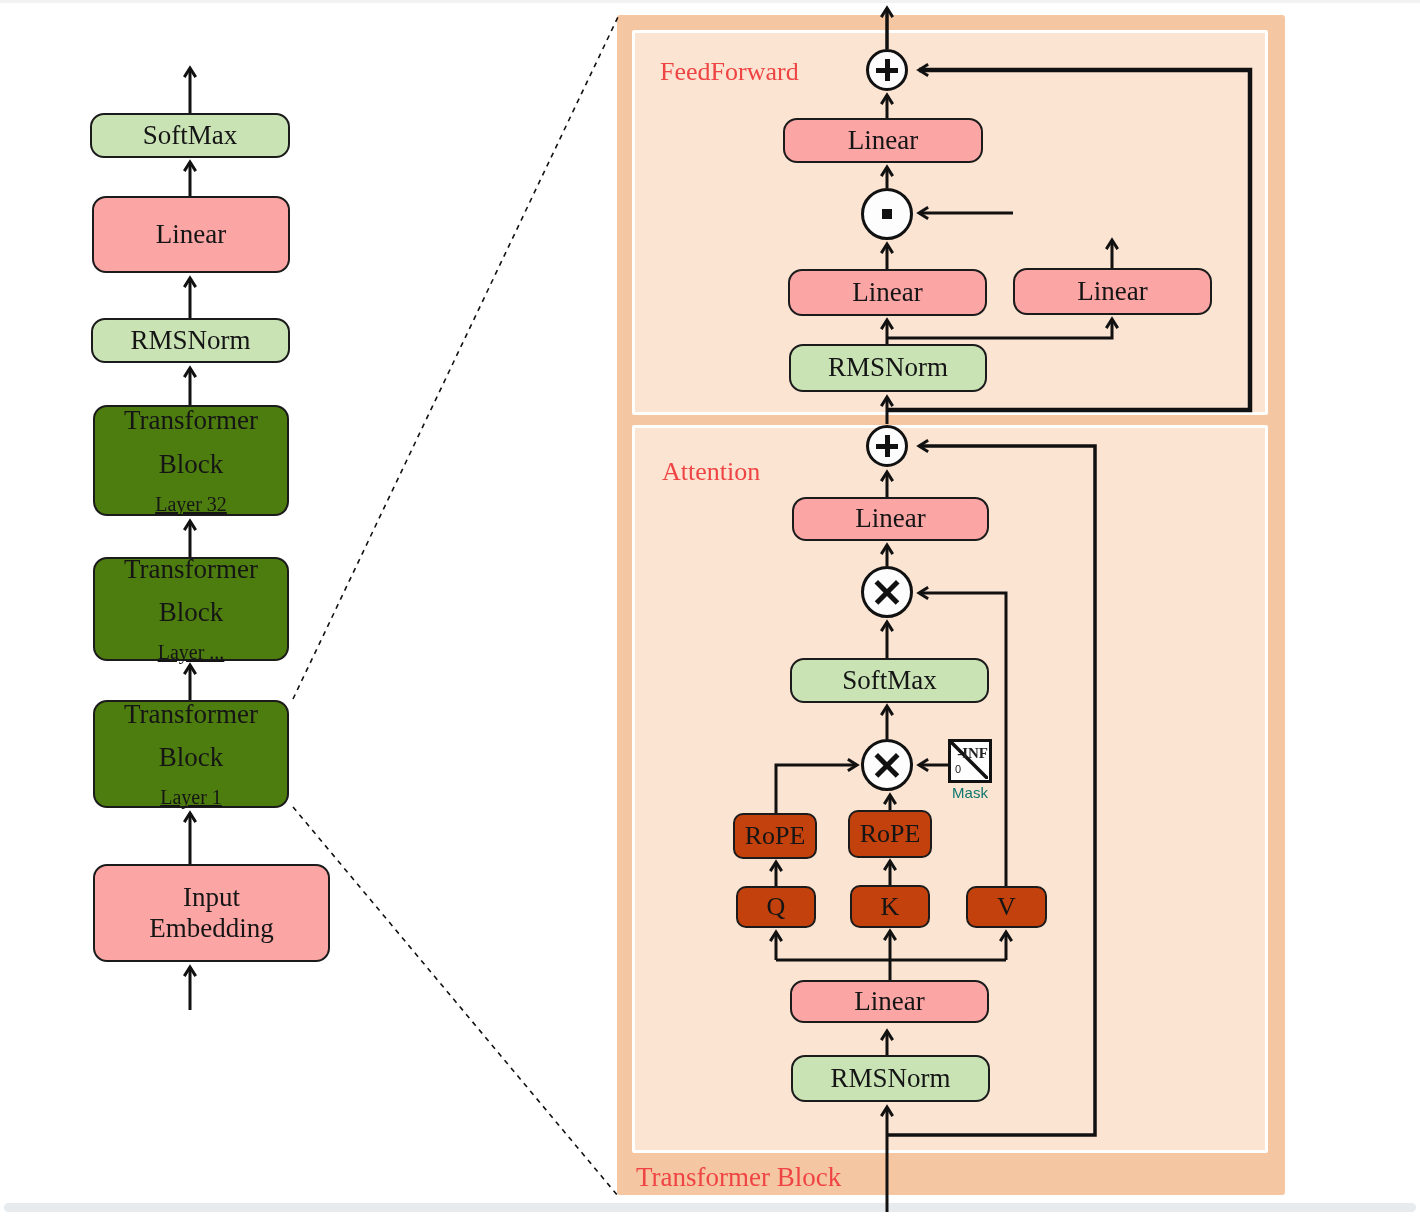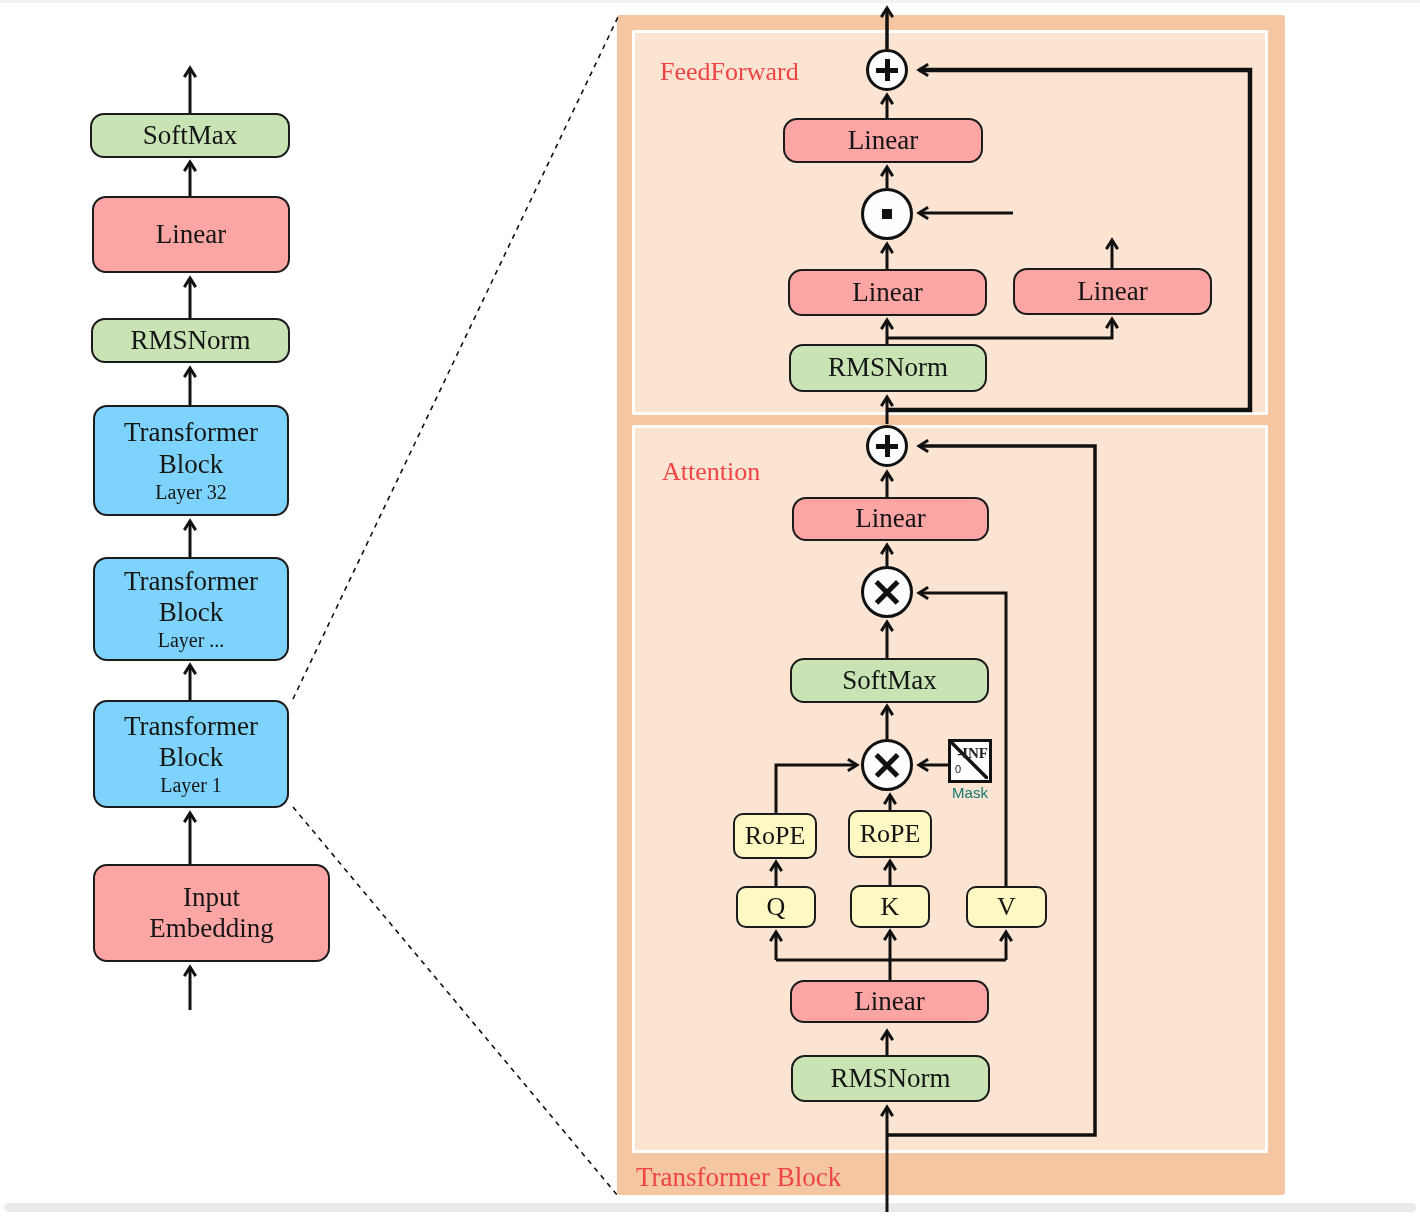--- a/index.html
+++ b/index.html
@@ -16,23 +16,23 @@
 
   .seclabel{position:absolute;font-size:26px;color:#ef4444;white-space:nowrap;}
 
   
   .box{position:absolute;box-sizing:border-box;border:2.5px solid #1b1b1b;border-radius:14px;
        display:flex;flex-direction:column;align-items:center;justify-content:center;
        font-size:27px;line-height:1.15;text-align:center;z-index:3;}
   .box.small{border-radius:10px;font-size:26px;}
   .green{background:#c9e3b5;}
   .blue{background:#fca5a5;}
-  .blue2{background:#fef9c3;}
-  .orange{background:#7dd3fc;}
-  .sub{font-size:20px;line-height:1.2;}
+  .blue2{background:#c2410c;}
+  .orange{background:#4d7c0f;gap:12px;}
+  .sub{font-size:20px;line-height:1.2;text-decoration:underline;}
 
   
   .op{position:absolute;background:#fdfdfd;border:3.5px solid #111;border-radius:50%;
       box-sizing:border-box;display:flex;align-items:center;justify-content:center;z-index:4;}
   .op .bh{position:absolute;width:22px;height:5px;background:#111;}
   .op .bv{position:absolute;width:5px;height:22px;background:#111;}
   .op .xh1{position:absolute;width:30px;height:4.6px;background:#111;transform:rotate(45deg);}
   .op .xh2{position:absolute;width:30px;height:4.6px;background:#111;transform:rotate(-45deg);}
   .op .dotsq{width:10px;height:10px;background:#111;}
 

